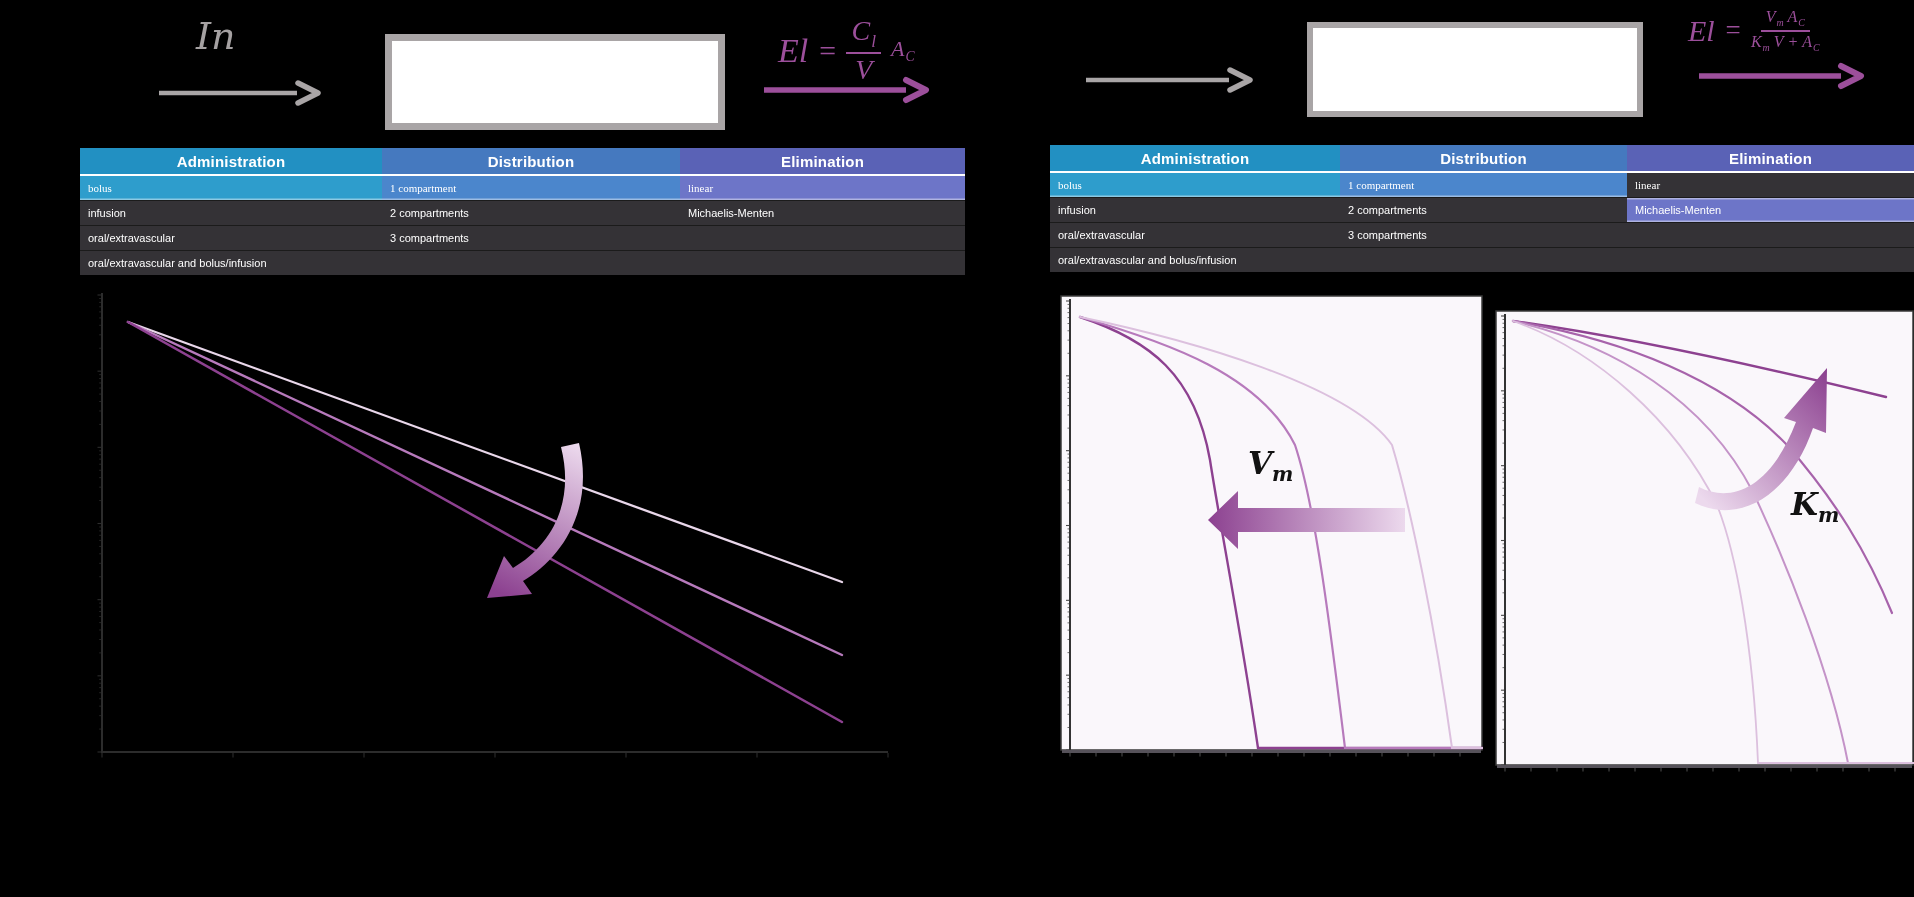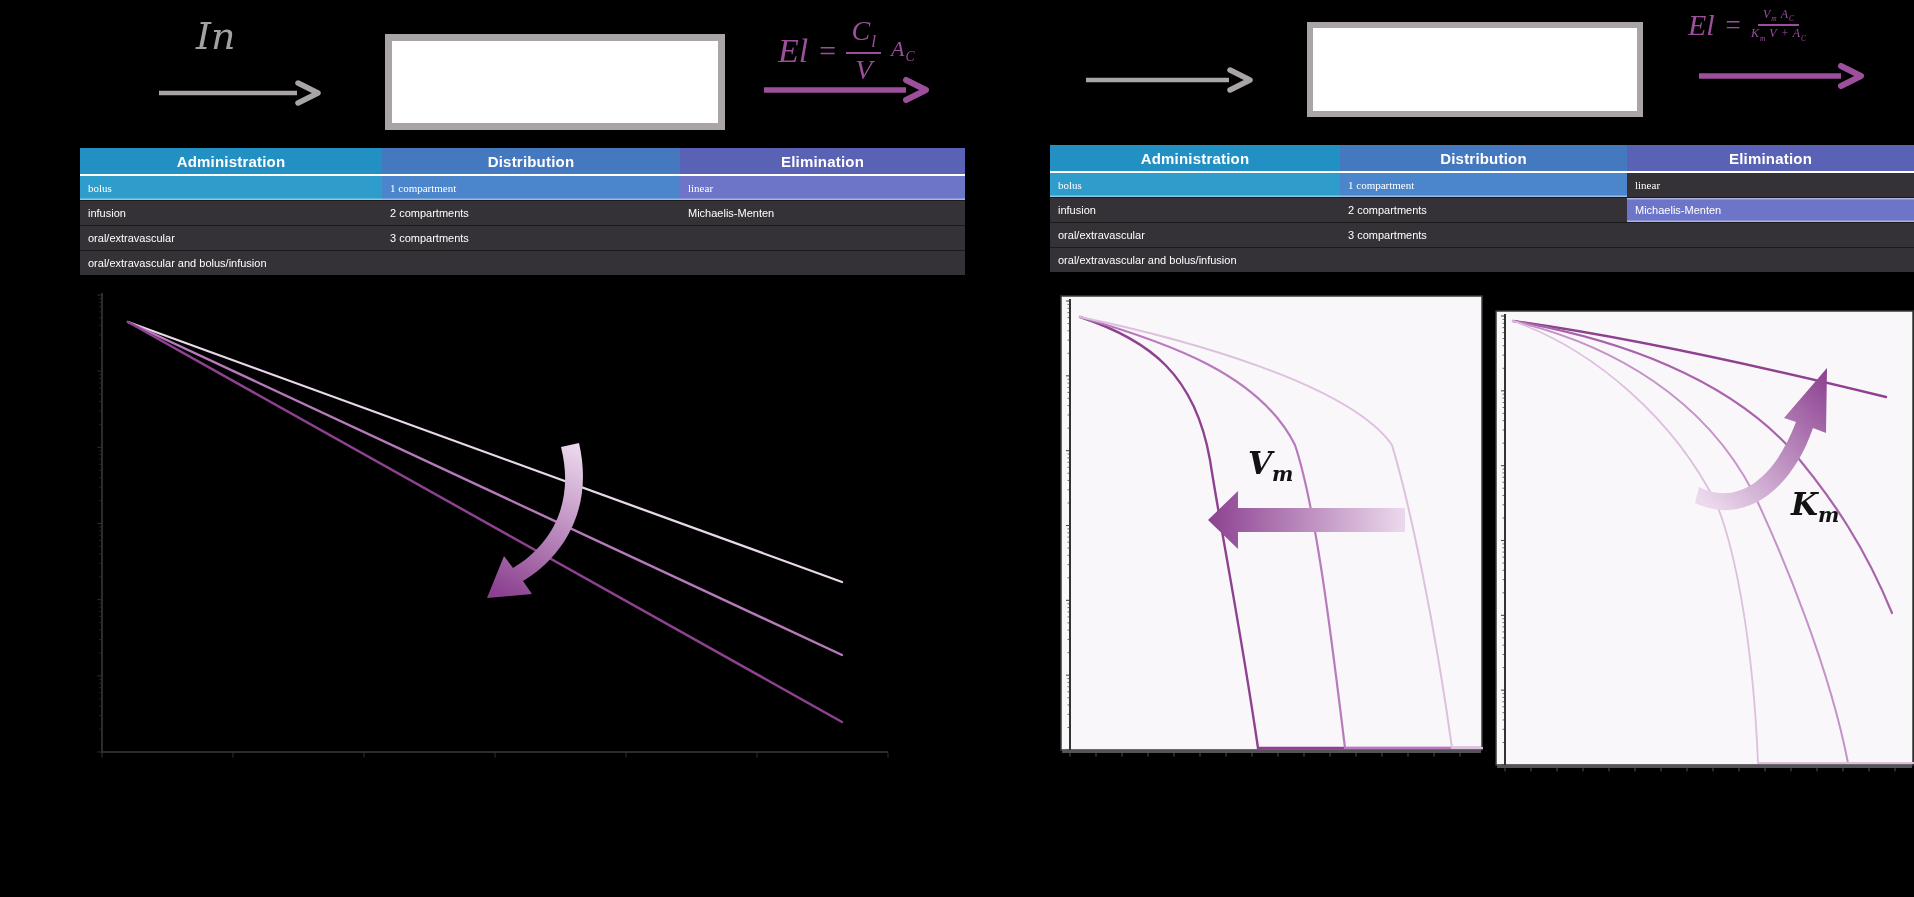--- a/index.html
+++ b/index.html
@@ -21,21 +21,21 @@
   .formula .lhs{font-size:34px;}
   .formula .eq{font-size:30px;}
   .formula .frac{display:inline-flex;flex-direction:column;align-items:center;
                  font-size:28px;line-height:1.08;}
   .formula .frac .num{border-bottom:2.5px solid currentColor;padding:0 5px 1px;white-space:nowrap;}
   .formula .frac .den{padding-top:1px;white-space:nowrap;}
   .formula sub{font-size:.62em;font-style:italic;margin-left:1px;}
   .formula .fac{font-size:22px;margin-left:1px;}
   .formula.small .lhs{font-size:30px;}
   .formula.small .eq{font-size:27px;}
-  .formula.small .frac{font-size:12px;}
+  .formula.small .frac{font-size:16px;}
   .formula .sp{margin-left:4px;}
 
   
   .pk-table{display:grid;color:#fff;}
   .pk-table-left{grid-template-columns:302px 298px 285px;}
   .pk-table-right{grid-template-columns:290px 287px 287px;}
   .pk-table .th{height:26px;display:flex;align-items:center;justify-content:center;
                 font-weight:bold;font-size:15px;letter-spacing:.2px;
                 border-bottom:2.5px solid #fff;}
   .pk-table .td{height:24px;display:flex;align-items:center;padding-left:8px;

